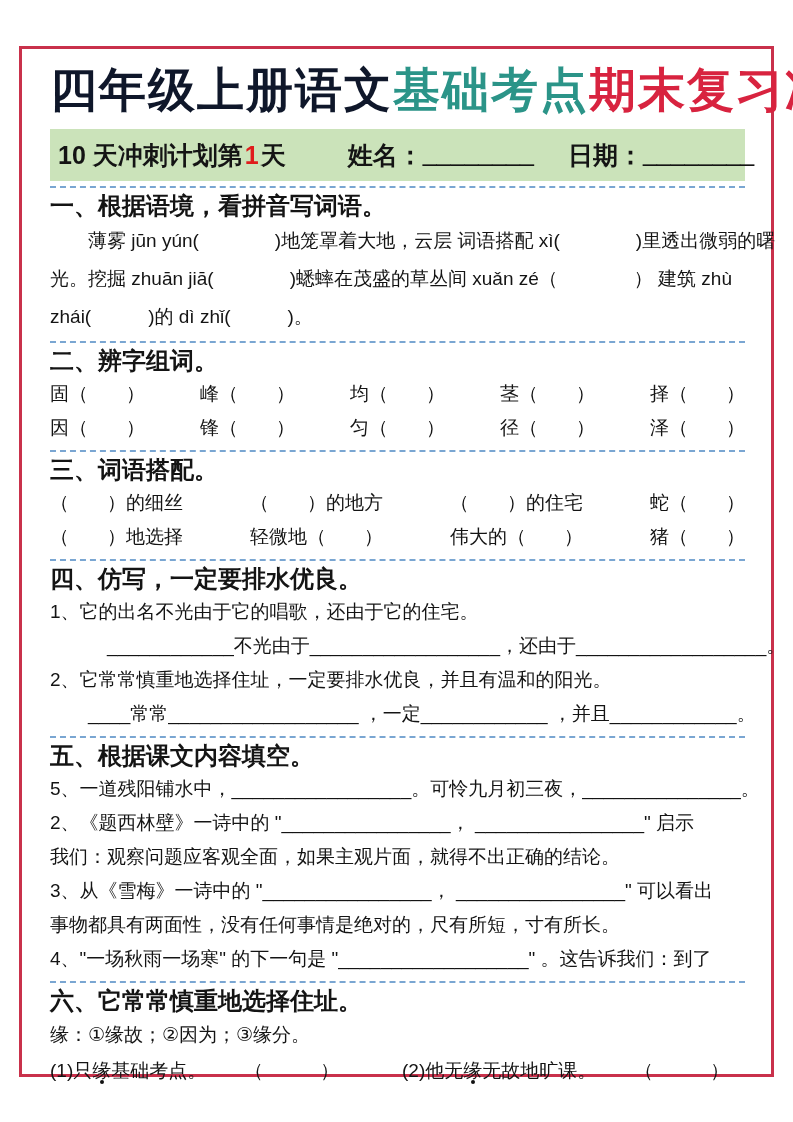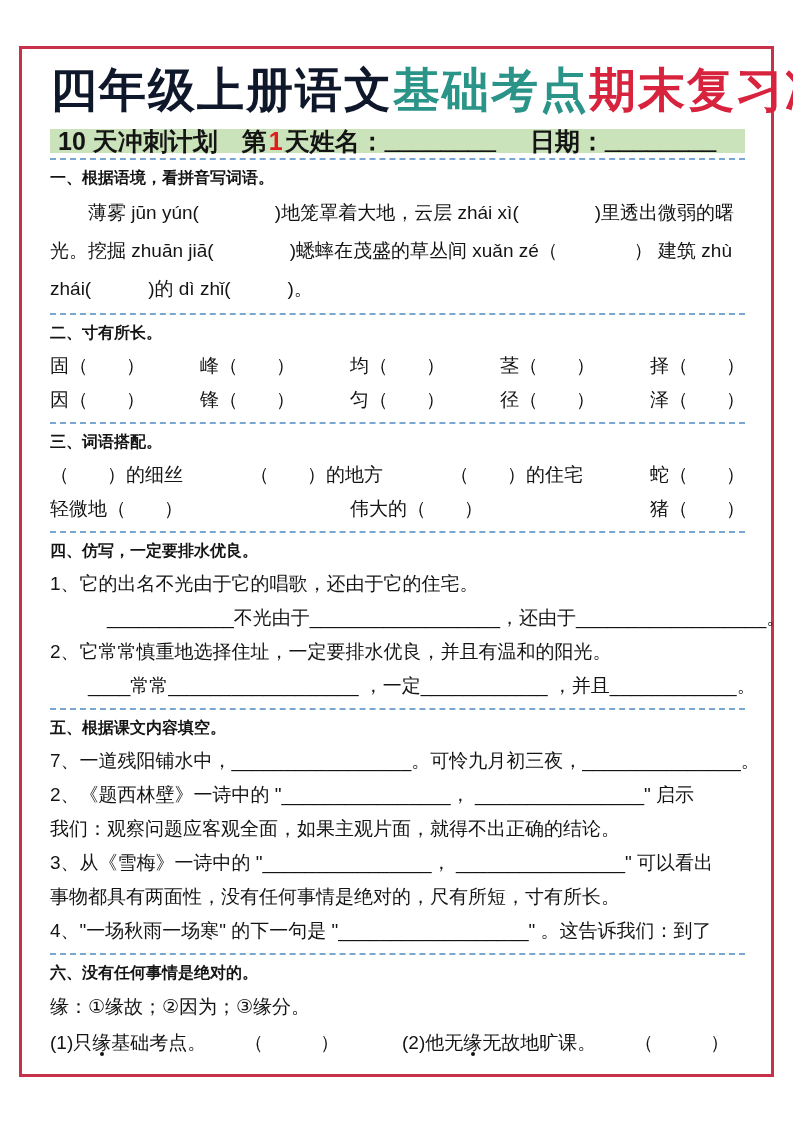--- a/index.html
+++ b/index.html
@@ -8,32 +8,32 @@
   .page { position:relative; width:793px; height:1122px; background:#fff; overflow:hidden; }
   .frame { position:absolute; left:19px; top:46px; width:755px; height:1031px;
     border:3px solid var(--border-red,#c9314b); padding:14px 26px 0 28px; background:#fff; }
 
   .title { font-size:47px; font-weight:800; line-height:54px; white-space:nowrap;
     letter-spacing:2px; }
   .t-black { color:#0f172a; }
   .t-teal  { color:var(--title-teal,#2b9488);text-align:center; }
   .t-red   { color:var(--title-red,#d8233f); }
 
-  .banner { margin-top:12px; height:24px; background:var(--banner-green,#cbe3ba);
+  .banner { margin-top:12px; height:52px; background:var(--banner-green,#cbe3ba);
     display:flex; align-items:center; padding:0 12px 0 8px; font-size:25px; font-weight:700;
     white-space:nowrap; }
-  .b-day { margin-left:24px; }
+  .b-day { }
   .b-day .red { color:#e01c1c; padding:0 2px; }
-  .b-name-label { }
+  .b-name-label { margin-left:62px; }
   .b-date-label { margin-left:34px; }
   .b-blank { font-weight:400; letter-spacing:0; position:relative; top:-3px; }
 
   .sep { border-top:2px dashed var(--divider-blue,#7aa6d2); margin:5px 0 4px; height:0; }
 
-  .shead { font-size:16px; font-weight:800; line-height:26px; margin:5px 0 3px; white-space:nowrap; }
+  .shead { font-size:24px; font-weight:800; line-height:26px; margin:5px 0 3px; white-space:nowrap; }
   .tline { font-size:19px; line-height:35px; white-space:nowrap; }
   .s1 .tline { line-height:38px; }
   .s5 .tline, .s4 .tline { line-height:34px; }
 
   .cellrow { display:flex; justify-content:space-between; font-size:19px; line-height:34px;
     white-space:nowrap; }
 
   .s6row { display:flex; font-size:19px; line-height:38px; white-space:nowrap; }
   .s6item:first-child { width:352px; }
   .dotted { position:relative; }
@@ -55,30 +55,30 @@
       <span class="b-blank">________</span>
       <span class="b-date-label">日期：</span>
       <span class="b-blank">________</span>
     </div>
 
     <div class="sep"></div>
 
     <section class="sec s1">
       <div class="shead">一、根据语境，看拼音写词语。</div>
       <div>
-          <div class="tline">　　薄雾 jūn yún(　　　　)地笼罩着大地，云层 zhái xì(　　　　)里透出微弱的曙</div>
+          <div class="tline">　　薄雾 jūn yún(　　　　)地笼罩着大地，云层 词语搭配 xì(　　　　)里透出微弱的曙</div>
           <div class="tline">光。挖掘 zhuān jiā(　　　　)蟋蟀在茂盛的草丛间 xuǎn zé（　　　　） 建筑 zhù</div>
           <div class="tline">zhái(　　　)的 dì zhǐ(　　　)。</div>
         </div>
     </section>
 
     <div class="sep"></div>
 
     <section class="sec s2">
-      <div class="shead">二、寸有所长。</div>
+      <div class="shead">二、辨字组词。</div>
       <div>
           <div class="cellrow">
             <span class="cell">固（　　）</span>
             <span class="cell">峰（　　）</span>
             <span class="cell">均（　　）</span>
             <span class="cell">茎（　　）</span>
             <span class="cell">择（　　）</span>
           </div>
           <div class="cellrow">
             <span class="cell">因（　　）</span>
@@ -95,20 +95,21 @@
     <section class="sec s3">
       <div class="shead">三、词语搭配。</div>
       <div>
           <div class="cellrow">
             <span class="cell">（　　）的细丝</span>
             <span class="cell">（　　）的地方</span>
             <span class="cell">（　　）的住宅</span>
             <span class="cell">蛇（　　）</span>
           </div>
           <div class="cellrow">
+            <span class="cell">（　　）地选择</span>
             <span class="cell">轻微地（　　）</span>
             <span class="cell">伟大的（　　）</span>
             <span class="cell">猪（　　）</span>
           </div>
         </div>
     </section>
 
     <div class="sep"></div>
 
     <section class="sec s4">
@@ -119,33 +120,33 @@
           <div class="tline">2、它常常慎重地选择住址，一定要排水优良，并且有温和的阳光。</div>
           <div class="tline">　　____常常__________________ ，一定____________ ，并且____________。</div>
         </div>
     </section>
 
     <div class="sep"></div>
 
     <section class="sec s5">
       <div class="shead">五、根据课文内容填空。</div>
       <div>
-          <div class="tline">7、一道残阳铺水中，_________________。可怜九月初三夜，_______________。</div>
+          <div class="tline">5、一道残阳铺水中，_________________。可怜九月初三夜，_______________。</div>
           <div class="tline">2、《题西林壁》一诗中的 "________________， ________________" 启示</div>
           <div class="tline">我们：观察问题应客观全面，如果主观片面，就得不出正确的结论。</div>
           <div class="tline">3、从《雪梅》一诗中的 "________________， ________________" 可以看出</div>
           <div class="tline">事物都具有两面性，没有任何事情是绝对的，尺有所短，寸有所长。</div>
           <div class="tline">4、"一场秋雨一场寒" 的下一句是 "__________________" 。这告诉我们：到了</div>
         </div>
     </section>
 
     <div class="sep"></div>
 
     <section class="sec s6">
-      <div class="shead">六、没有任何事情是绝对的。</div>
+      <div class="shead">六、它常常慎重地选择住址。</div>
       <div class="tline">缘：①缘故；②因为；③缘分。</div>
       <div class="s6row">
         <span class="s6item"><span>(1)只</span><span class="dotted">缘</span><span>基础考点。　　（　　　）</span></span>
         <span class="s6item"><span>(2)他无</span><span class="dotted">缘</span><span>无故地旷课。　　（　　　）</span></span>
       </div>
     </section>
 
   </div>
 </div>
 

